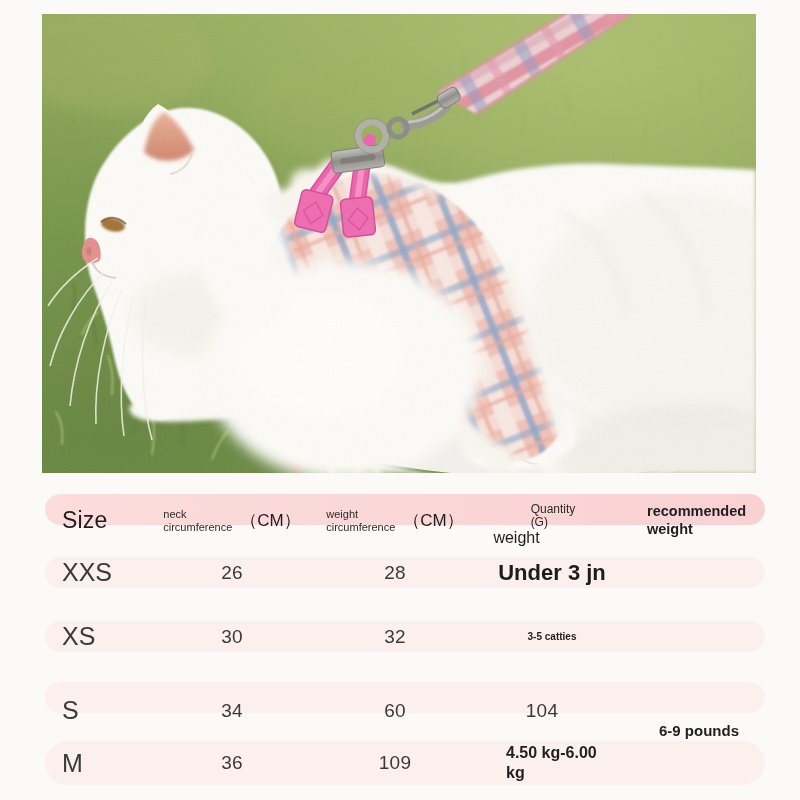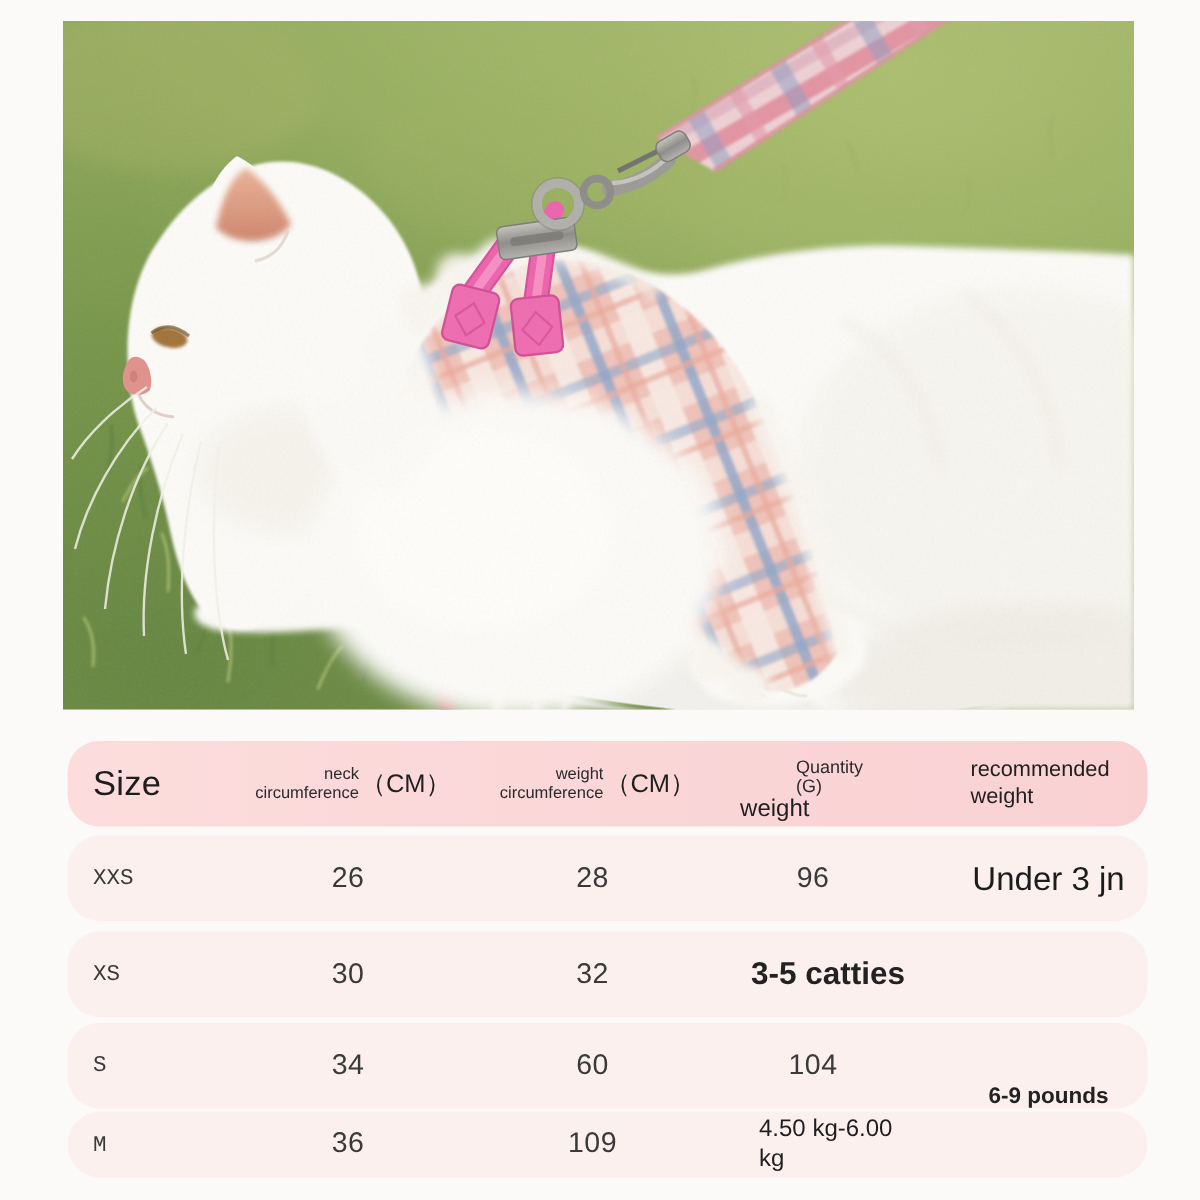--- a/index.html
+++ b/index.html
@@ -10,41 +10,41 @@
     -webkit-font-smoothing:antialiased;
   }
   .photo{
     position:absolute;left:42px;top:14px;width:714px;height:459px;
     overflow:hidden;background:#84a050;
   }
   .photo svg{display:block;}
 
   
   .pill{
-    position:absolute;left:45px;width:720px;height:57px;border-radius:21px;
+    position:absolute;left:45px;width:720px;height:31px;border-radius:21px;
     display:grid;grid-template-columns:100px 174px 152px 142px 1fr;
     align-items:center;color:#2e2e2e;
   }
   .pill.hdr{top:494px;background:linear-gradient(90deg,#fcdcdc,#f9d1d3);color:#1d1d1d;}
   .r0{top:557px}.r1{top:621px}.r2{top:682px}.r3{top:741px;height:44px;border-radius:22px}
   .rrow{background:#fcf0ef;}
   .cell{display:flex;justify-content:center;align-items:center;text-align:center;}
   .c1{justify-content:flex-start;padding-left:17px;}
   .size-h{font-size:23px;font-weight:500;letter-spacing:.2px;}
-  .size-v{font-size:15px;color:#3a3a3a;font-family:Liberation Mono, monospace;}
+  .size-v{font-size:25px;color:#3a3a3a;}
   .num{font-size:19px;color:#3a3a3a;letter-spacing:.3px;}
-  .sub{width:76px;font-size:11px;line-height:1.15;text-align:right;color:#2b2b2b;}
+  .sub{width:76px;font-size:11px;line-height:1.15;text-align:left;color:#2b2b2b;}
   .unit{font-size:17px;color:#1f1f1f;white-space:nowrap;margin-left:1px;}
   .wmain{font-size:16px;color:#1f1f1f;margin-top:35px;}
   .wover{width:60px;font-size:12px;line-height:1.05;text-align:left;color:#2b2b2b;
          margin-left:-9px;margin-top:-9px;}
   .rec-h{width:104px;font-size:14.5px;line-height:1.2;text-align:left;color:#1f1f1f;}
-  .c5{padding-left:20px;}
+  .c5{padding-left:20px;font-weight:bold;}
   .r0 .c5{font-size:22px;color:#1c1c1c;}
-  .r1 .c5{font-size:21px;font-weight:600;color:#222;}
+  .r1 .c5{font-size:10px;font-weight:600;color:#222;}
   .r2 .c5{font-size:15px;font-weight:600;color:#222;margin-top:40px;}
   .r3 .c5 span{display:block;width:92px;font-size:16px;line-height:1.25;
                text-align:left;word-break:break-all;color:#1f1f1f;}
 </style>
 </head>
 <body>
 
 <div class="photo">
 <svg viewBox="0 0 714 459" width="714" height="459">
   <defs>
@@ -294,21 +294,20 @@
     </div>
     <div class="cell c5">
       <span class="rec-h">recommended weight</span>
     </div>
   </div>
 
   <div class="pill rrow r0">
     <div class="cell c1 size-v">XXS</div>
     <div class="cell num">26</div>
     <div class="cell num">28</div>
-    <div class="cell num">96</div>
     <div class="cell c5">Under 3 jn</div>
   </div>
 
   <div class="pill rrow r1">
     <div class="cell c1 size-v">XS</div>
     <div class="cell num">30</div>
     <div class="cell num">32</div>
     <div class="cell c5">3-5 catties</div>
   </div>
 

